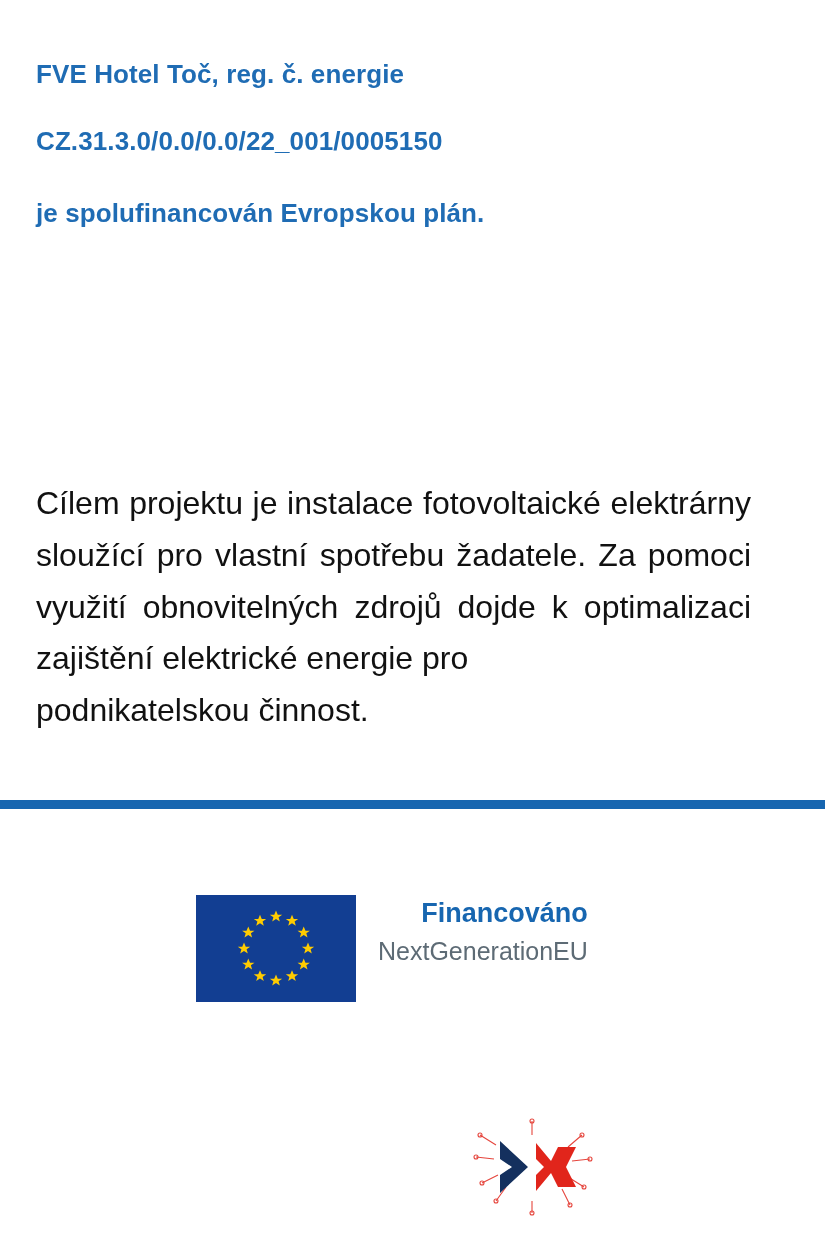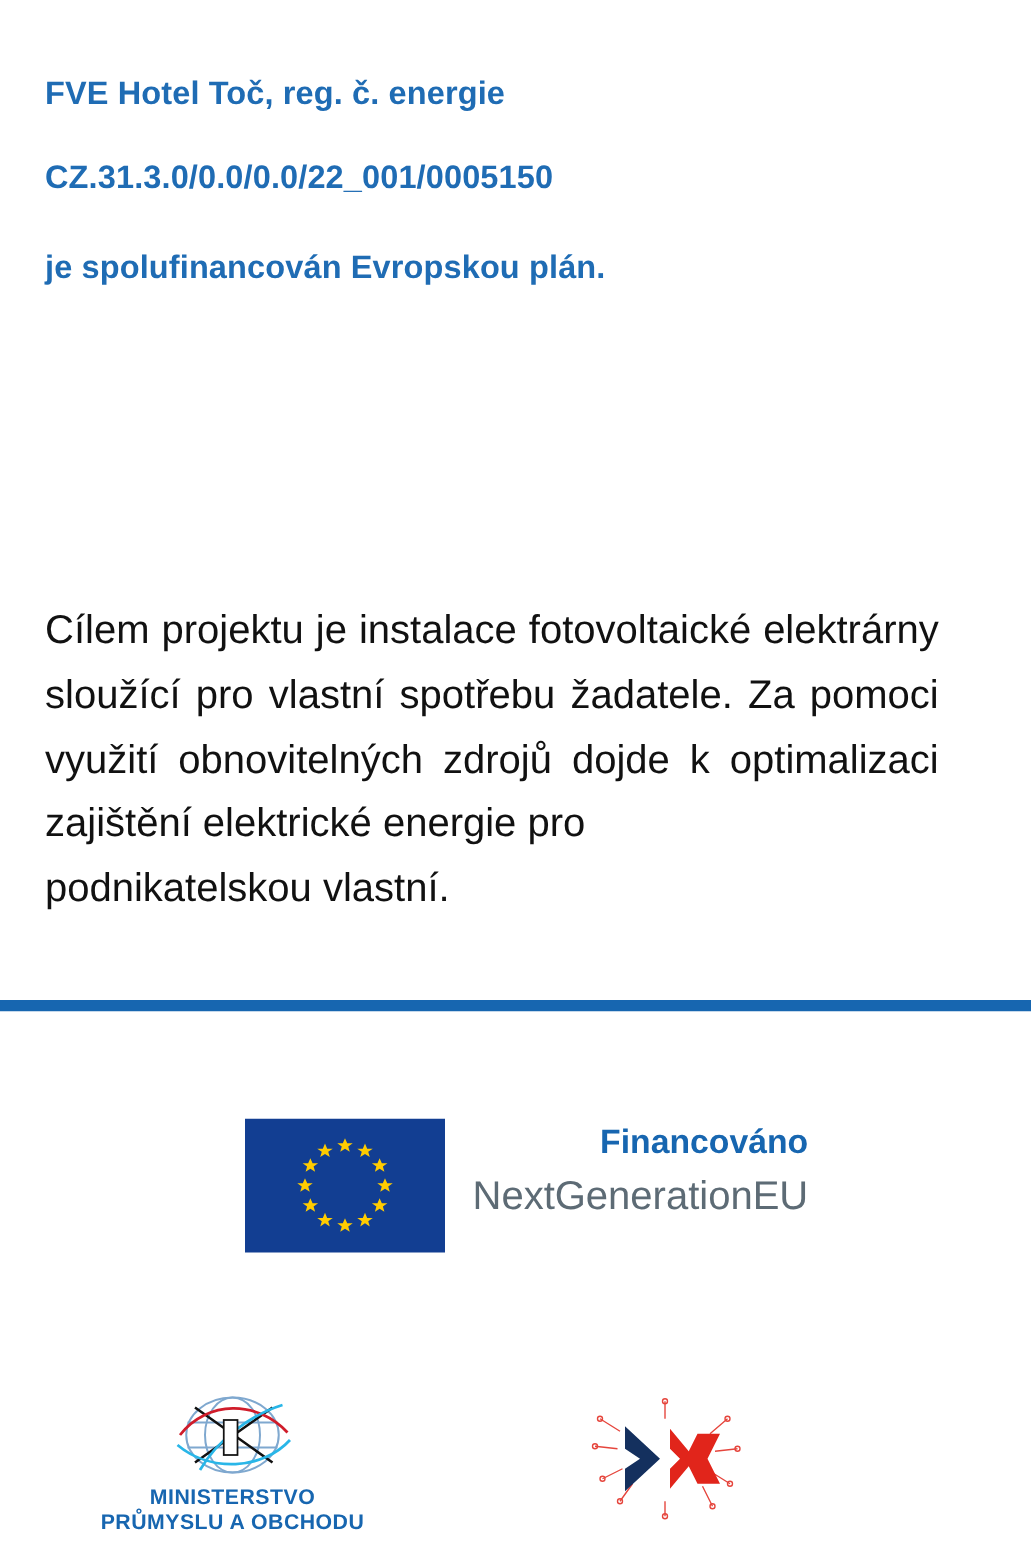--- a/index.html
+++ b/index.html
@@ -102,21 +102,21 @@
     text-align: right;
   }
   .eu-text .l1, .eu-text .l2 {
     font-size: 27px;
     font-weight: bold;
     color: #1766b0;
     line-height: 1.24;
     white-space: nowrap;
   }
   .eu-text .l3 {
-    font-size: 32px;
+    font-size: 25px;
     color: #5d6b75;
     line-height: 1.32;
     margin-top: 5px;
     white-space: nowrap;
   }
 
   
   .mpo-logo {
     position: absolute;
     left: 62px;
@@ -178,21 +178,21 @@
 <div class="page">
 
   <div class="heading">
     <p class="line-reg">FVE Hotel Toč, reg. č. energie</p>
     <p class="line-cz">CZ.31.3.0/0.0/0.0/22_001/0005150</p>
     <p class="line-eu">je spolufinancován Evropskou plán.</p>
   </div>
 
   <div class="body-text">
     <span>Cílem projektu je instalace fotovoltaické elektrárny sloužící pro vlastní spotřebu žadatele. Za pomoci využití obnovitelných zdrojů dojde k optimalizaci zajištění elektrické energie pro</span>
-    <span class="lastline">podnikatelskou vlastní.</span>
+    <span class="lastline">podnikatelskou činnost.</span>
   </div>
 
   <div class="divider"></div>
 
   <div class="eu-logo-block">
     <div class="eu-flag">
       <svg class="eu-stars" viewBox="0 0 160 107" xmlns="http://www.w3.org/2000/svg">
         <g fill="#FFCC00">
           <g transform="translate(80,53.5)">
             <g transform="translate(0,-32)">
@@ -234,40 +234,20 @@
           </g>
         </g>
       </svg>
     </div>
     <div class="eu-text">
       <div class="l1">Financováno</div>
       <div class="l3">NextGenerationEU</div>
     </div>
   </div>
 
-  <div class="mpo-logo">
-    <div class="mpo-mark">
-      <svg viewBox="0 0 120 74" xmlns="http://www.w3.org/2000/svg">
-        <g fill="none" stroke-width="1.6">
-          <ellipse cx="60" cy="36" rx="37" ry="30" stroke="#7fa8cf"></ellipse>
-          <ellipse cx="60" cy="36" rx="22" ry="30" stroke="#7fa8cf"></ellipse>
-          <path d="M24 26 H96 M24 46 H96" stroke="#7fa8cf"></path>
-          <path d="M30 14 L92 58 M92 14 L30 58" stroke="#111111" stroke-width="2"></path>
-          <path d="M18 36 C40 8, 80 8, 104 34" stroke="#d01c2a" stroke-width="2.2"></path>
-          <path d="M16 44 C42 66, 84 64, 106 40" stroke="#29b6e8" stroke-width="2.2"></path>
-          <path d="M34 64 C48 40, 74 20, 100 12" stroke="#29b6e8" stroke-width="2.2"></path>
-        </g>
-        <rect x="53" y="24" width="11" height="28" fill="#ffffff" stroke="#111111" stroke-width="1.4"></rect>
-      </svg>
-    </div>
-    <div class="mpo-text">
-      <div class="t1">MINISTERSTVO</div>
-      <div class="t2">PRŮMYSLU A OBCHODU</div>
-    </div>
-  </div>
 
   <div class="npo-logo">
     <div class="npo-mark">
       <svg viewBox="0 0 130 110" xmlns="http://www.w3.org/2000/svg">
         <g stroke="#e1251b" stroke-width="1.1" fill="none" opacity="0.85">
           <path d="M10 22 L26 32 M6 44 L24 46 M12 70 L28 62 M26 88 L36 74 M112 22 L98 34 M120 46 L102 48 M114 74 L98 64 M100 92 L92 76 M62 8 L62 22 M62 100 L62 88"></path>
           <circle cx="10" cy="22" r="2"></circle>
             <circle cx="6" cy="44" r="2"></circle>
             <circle cx="12" cy="70" r="2"></circle>
           <circle cx="26" cy="88" r="2"></circle>

